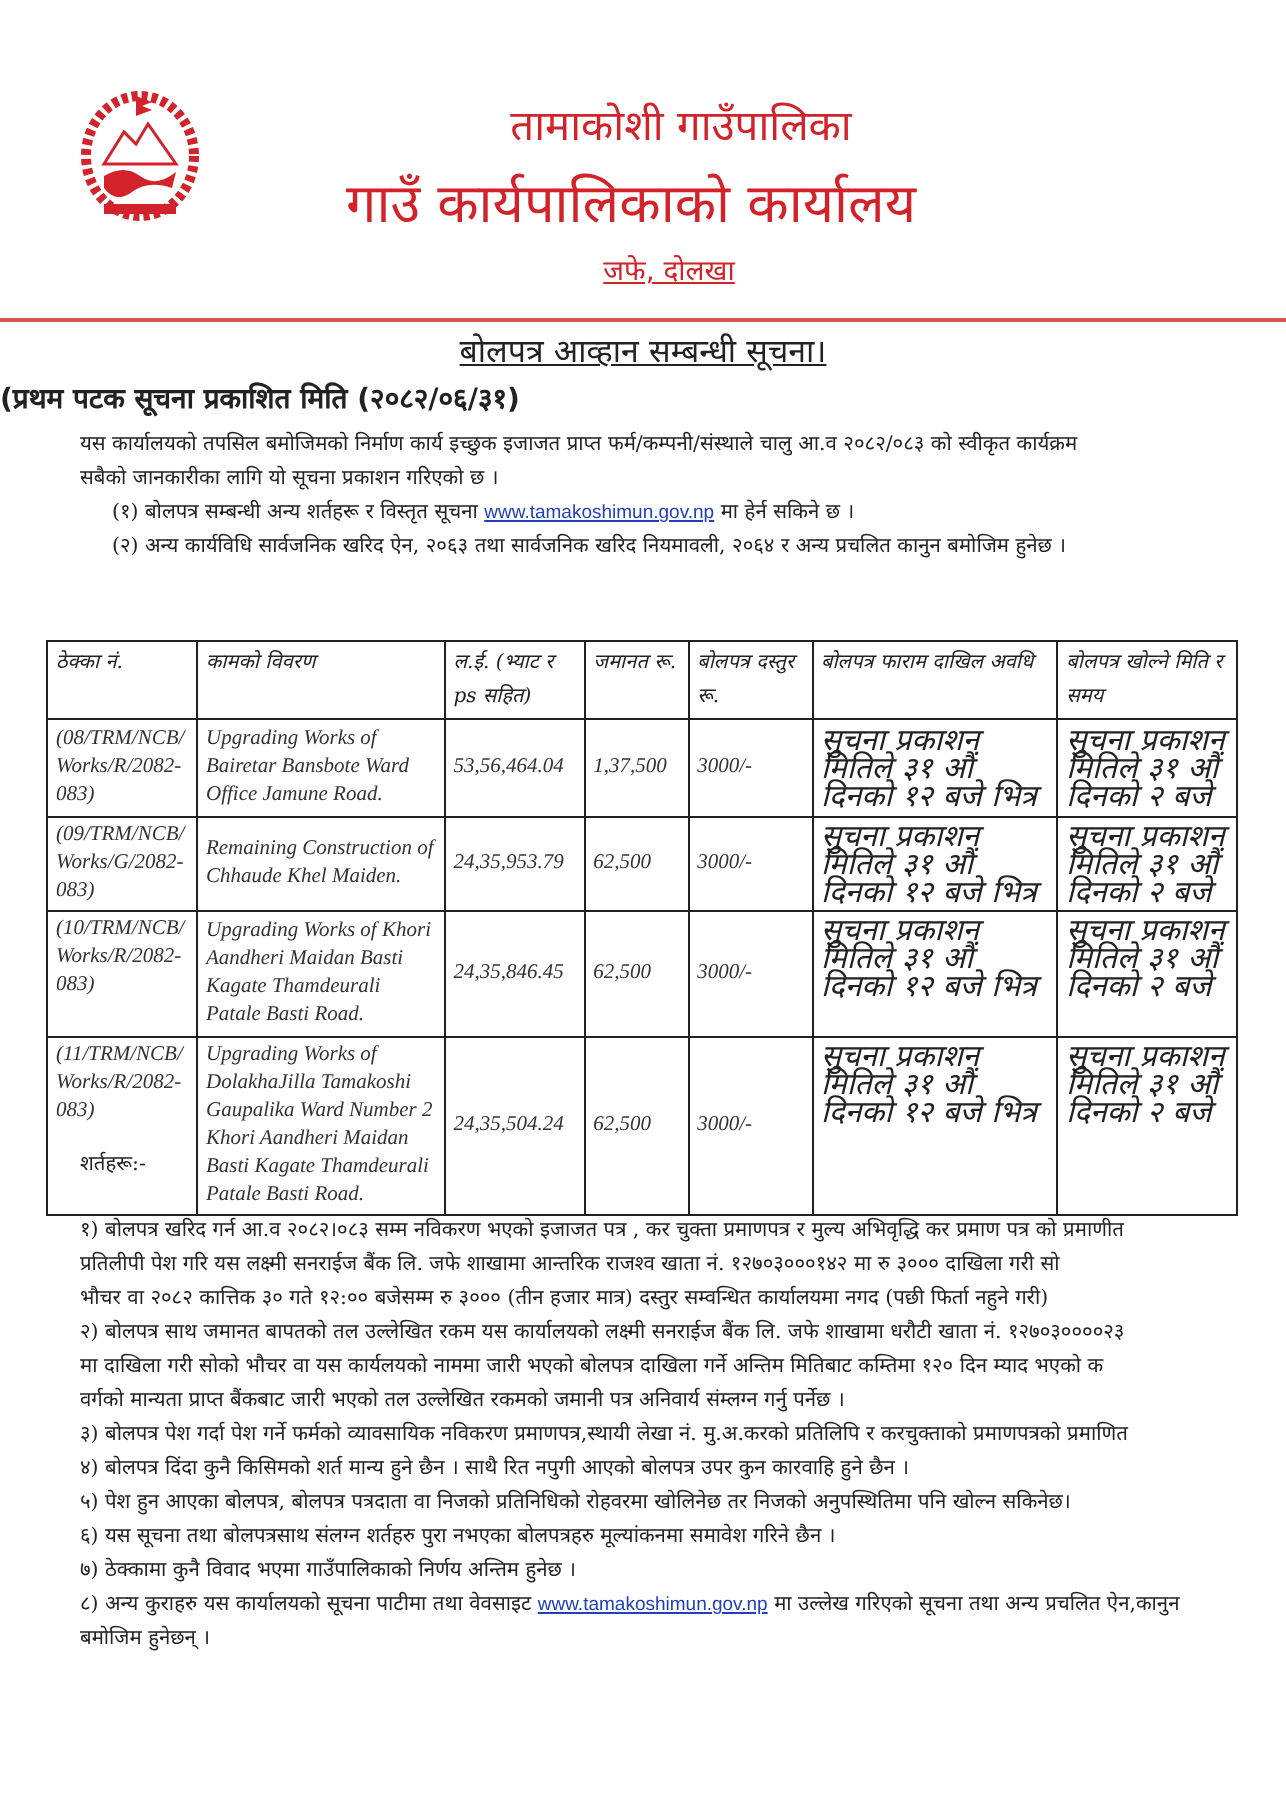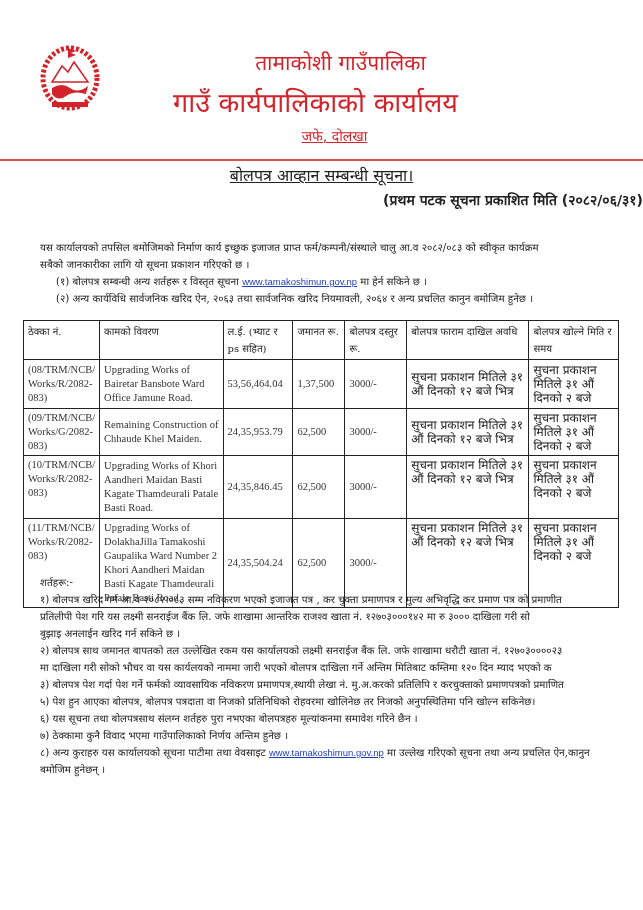--- a/index.html
+++ b/index.html
@@ -4,35 +4,35 @@
 <style>
   html, body { margin: 0; padding: 0; background: #ffffff; }
   body { width: 643px; height: 910px; position: relative; overflow: hidden; font-family: "DejaVu Serif", serif; color: #222; }
   .emblem { position: absolute; left: 38px; top: 38px; width: 64px; height: 80px; }
   .hdr1 { position: absolute; left: 0; width: 643px; top: 50px; text-align: center; color: #d2232a; font-family: "DejaVu Sans", sans-serif; font-size: 21px; line-height: 26px; padding-left: 38px; box-sizing: border-box; }
   .hdr2 { position: absolute; left: 0; width: 587px; top: 86px; text-align: center; color: #d2232a; font-family: "DejaVu Sans", sans-serif; font-size: 27px; line-height: 34px; padding-left: 44px; box-sizing: border-box; }
   .hdr3 { position: absolute; left: 0; width: 643px; top: 126px; text-align: center; color: #d2232a; font-family: "DejaVu Sans", sans-serif; font-size: 14px; line-height: 20px; padding-left: 26px; box-sizing: border-box; text-decoration: underline; }
   .redline { position: absolute; left: 0; width: 643px; top: 159px; height: 2px; background: #d9534f; }
   .title { position: absolute; left: 0; width: 643px; top: 165px; text-align: center; font-family: "DejaVu Sans", sans-serif; font-size: 16px; line-height: 22px; }
   .title span { text-decoration: underline; }
-  .subtitle { position: absolute; left: 0; width: 643px; top: 190px; text-align: right; font-family: "DejaVu Sans", sans-serif; font-weight: bold; font-size: 14px; line-height: 20px; }
-  .intro { position: absolute; left: 40px; width: 568px; top: 214px; font-size: 10.2px; line-height: 17px; text-align: justify; margin-top: 25px; }
+  .subtitle { position: absolute; left: 0; width: 643px; top: 190px; text-align: left; font-family: "DejaVu Sans", sans-serif; font-weight: bold; font-size: 14px; line-height: 20px; }
+  .intro { position: absolute; left: 40px; width: 568px; top: 214px; font-size: 10.2px; line-height: 17px; text-align: justify; }
   .intro .line { white-space: nowrap; overflow: hidden; }
   .intro .indent { padding-left: 16px; }
   .lat { font-family: "Liberation Sans", sans-serif; font-size: 9.5px; }
   a.link { color: #1f3fbf; text-decoration: underline; font-family: "Liberation Sans", sans-serif; font-size: 9.5px; }
   table.tenders { position: absolute; left: 23px; top: 320px; width: 596px; border-collapse: collapse; font-size: 10px; }
-  table.tenders td, table.tenders th { border: 1px solid #222; vertical-align: middle; padding: 2px 4px; text-align: left; font-weight: normal; line-height: 14px; }
+  table.tenders td, table.tenders th { border: 1px solid #222; vertical-align: middle; padding: 2px 4px; text-align: left; font-weight: normal; line-height: 14px; font-style: italic; }
   table.tenders th { vertical-align: top; font-size: 10px; line-height: 17px; height: 30px; }
   .en { font-family: "Liberation Serif", serif; font-size: 10.5px; line-height: 13px; color: #333; }
   .num { font-family: "Liberation Serif", serif; font-size: 10.5px; color: #333; }
-  .dev { font-size: 12px; line-height: 16px; margin-left: 29px; }
+  .dev { font-size: 15px; line-height: 16px; margin-left: 29px; }
   .conditions { position: absolute; left: 40px; width: 580px; top: 574px; font-size: 10.2px; line-height: 17px; }
   .conditions .line { white-space: nowrap; overflow: hidden; }
-  .conditions .head { margin-bottom: 0; }
+  .conditions .head { margin-bottom: 16px; }
 </style>
 </head>
 <body>
 
 <div class="emblem">
   <svg width="64" height="80" viewBox="0 0 64 80">
     <ellipse cx="32" cy="40" rx="27" ry="30" fill="none" stroke="#d2232a" stroke-width="5" stroke-dasharray="3 2"></ellipse>
     <polygon points="30,10 30,20 38,17 33,15 38,13" fill="#d2232a"></polygon>
     <polygon points="14,44 24,28 30,34 36,24 50,44" fill="none" stroke="#d2232a" stroke-width="1.5"></polygon>
     <path d="M14 50 Q24 44 32 50 T50 48 L48 56 Q36 52 28 58 T14 56 Z" fill="#d2232a"></path>
@@ -117,24 +117,26 @@
       <td class="dev" style="vertical-align:top">सुचना प्रकाशन मितिले ३१ औं दिनको १२ बजे भित्र</td>
       <td class="dev" style="vertical-align:top">सुचना प्रकाशन मितिले ३१ औं दिनको २ बजे</td>
     </tr>
   </tbody>
 </table>
 
 <div class="conditions">
   <div class="line head">शर्तहरू:-</div>
   <div class="line">१) बोलपत्र खरिद गर्न आ.व २०८२।०८३ सम्म नविकरण भएको इजाजत पत्र , कर चुक्ता प्रमाणपत्र र मुल्य अभिवृद्धि कर प्रमाण पत्र को प्रमाणीत</div>
   <div class="line">प्रतिलीपी पेश गरि यस लक्ष्मी सनराईज बैंक लि. जफे शाखामा आन्तरिक राजश्व खाता नं. १२७०३०००१४२ मा रु ३००० दाखिला गरी सो</div>
-  <div class="line">बुझाइ अनलाईन खरिद गर्न सकिने छ ।</div>
+  <div class="line">भौचर वा २०८२ कात्तिक ३० गते १२:०० बजेसम्म रु ३००० (तीन हजार मात्र) दस्तुर सम्वन्धित कार्यालयमा नगद (पछी फिर्ता नहुने गरी)</div>
   <div class="line">२) बोलपत्र साथ जमानत बापतको तल उल्लेखित रकम यस कार्यालयको लक्ष्मी सनराईज बैंक लि. जफे शाखामा धरौटी खाता नं. १२७०३००००२३</div>
   <div class="line">मा  दाखिला गरी सोको भौचर वा यस कार्यलयको नाममा जारी भएको बोलपत्र दाखिला गर्ने अन्तिम मितिबाट कम्तिमा १२० दिन म्याद भएको क</div>
+  <div class="line">वर्गको मान्यता प्राप्त बैंकबाट जारी भएको तल उल्लेखित रकमको जमानी पत्र  अनिवार्य संम्लग्न गर्नु पर्नेछ ।</div>
   <div class="line">३) बोलपत्र पेश गर्दा पेश गर्ने फर्मको व्यावसायिक नविकरण प्रमाणपत्र,स्थायी लेखा नं. मु.अ.करको प्रतिलिपि र करचुक्ताको प्रमाणपत्रको प्रमाणित</div>
+  <div class="line">४) बोलपत्र दिंदा कुनै किसिमको शर्त मान्य हुने छैन । साथै रित नपुगी आएको बोलपत्र उपर कुन कारवाहि हुने छैन ।</div>
   <div class="line">५) पेश हुन आएका बोलपत्र, बोलपत्र पत्रदाता वा निजको प्रतिनिधिको रोहवरमा खोलिनेछ तर निजको अनुपस्थितिमा पनि खोल्न सकिनेछ।</div>
   <div class="line">६) यस सूचना तथा बोलपत्रसाथ संलग्न शर्तहरु पुरा नभएका बोलपत्रहरु मूल्यांकनमा समावेश गरिने छैन ।</div>
   <div class="line">७) ठेक्कामा कुनै विवाद भएमा गाउँपालिकाको निर्णय अन्तिम हुनेछ ।</div>
   <div class="line">
     <span>८) अन्य कुराहरु यस कार्यालयको सूचना पाटीमा तथा वेवसाइट</span>
     <a class="link">www.tamakoshimun.gov.np</a>
     <span>मा उल्लेख गरिएको सूचना तथा अन्य प्रचलित ऐन,कानुन</span>
   </div>
   <div class="line">बमोजिम हुनेछन् ।</div>
 </div>

